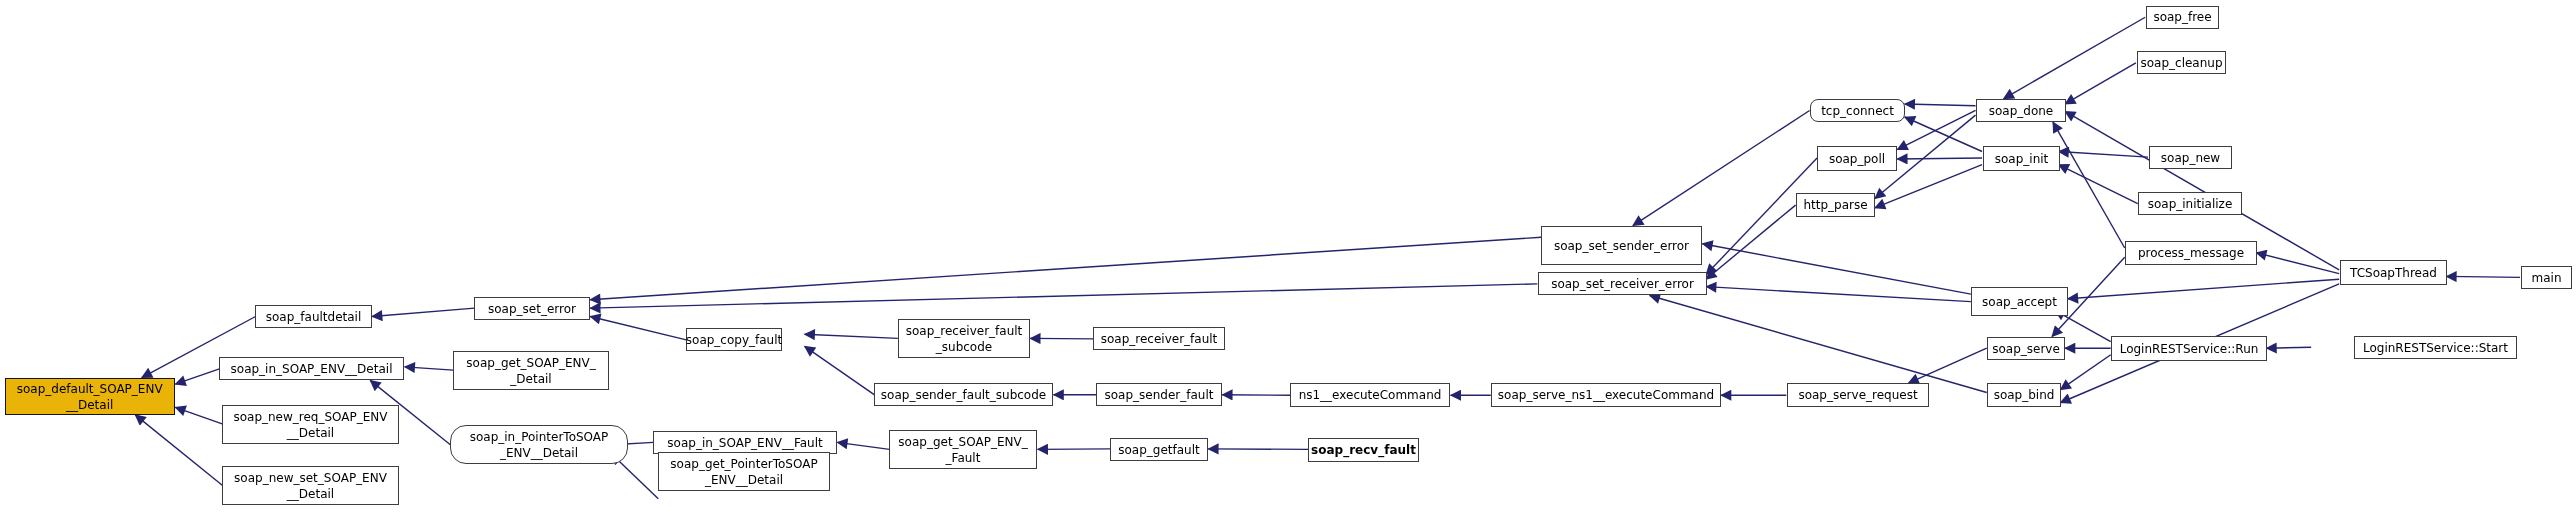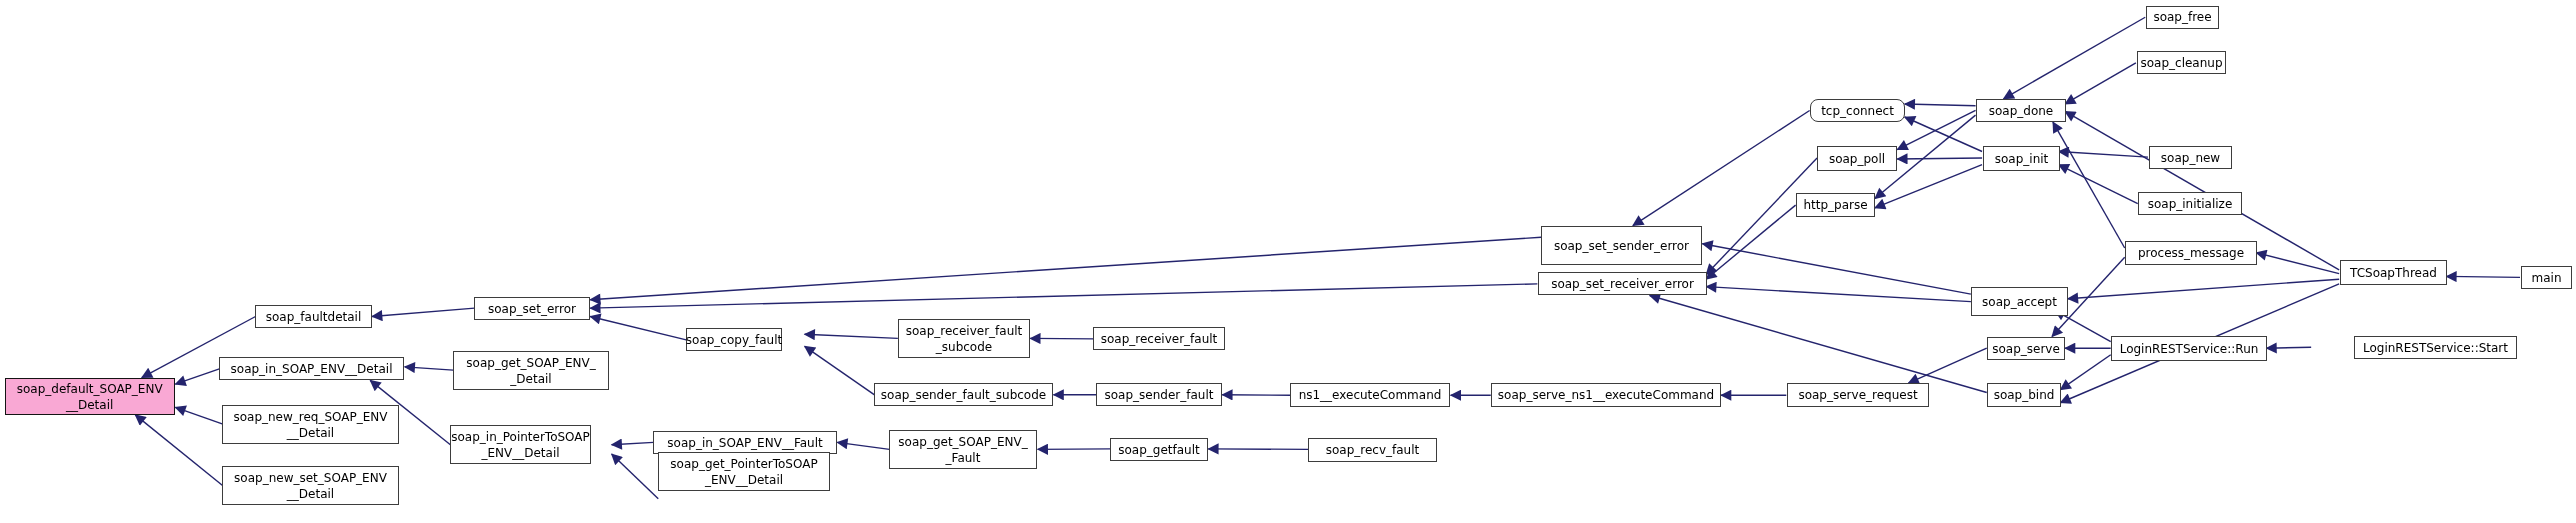--- a/index.html
+++ b/index.html
@@ -27,21 +27,21 @@
     color: #000000;
     font-size: 12px;
     line-height: 16px;
     text-align: center;
     white-space: pre-line;
     padding: 0 11px;
     cursor: pointer;
     z-index: 2;
   }
   .gnode.hl {
-    background: #f9a8d4;
+    background: #eab308;
     border: 1.9px solid #141414;
     cursor: default;
   }
 </style>
 </head>
 <body>
 
 <div class="canvas">
   <svg class="edges-layer" xmlns="http://www.w3.org/2000/svg" width="2576" height="523" viewBox="0 0 2761 561">
     <defs>
@@ -107,36 +107,36 @@
 __Detail</div>
       <div class="gnode" style="left: 255px; top: 305px; width: 117px; height: 23px;">soap_faultdetail</div>
       <div class="gnode" style="left: 219px; top: 357px; width: 185px; height: 23px;">soap_in_SOAP_ENV__Detail</div>
       <div class="gnode" style="left: 222px; top: 405px; width: 177px; height: 39px;">soap_new_req_SOAP_ENV
 __Detail</div>
       <div class="gnode" style="left: 222px; top: 466px; width: 177px; height: 39px;">soap_new_set_SOAP_ENV
 __Detail</div>
       <div class="gnode" style="left: 474px; top: 297px; width: 116px; height: 23px;">soap_set_error</div>
       <div class="gnode" style="left: 453px; top: 351px; width: 156px; height: 39px;">soap_get_SOAP_ENV_
 _Detail</div>
-      <div class="gnode" style="left: 450px; top: 425px; width: 141px; height: 39px;">soap_in_PointerToSOAP
+      <div class="gnode" style="left: 450px; top: 425px; width: 178px; height: 39px; border-radius: 16px;">soap_in_PointerToSOAP
 _ENV__Detail</div>
       <div class="gnode" style="left: 686px; top: 328px; width: 96px; height: 23px;">soap_copy_fault</div>
       <div class="gnode" style="left: 653px; top: 431px; width: 184px; height: 23px;">soap_in_SOAP_ENV__Fault</div>
       <div class="gnode" style="left: 658px; top: 452px; width: 172px; height: 39px;">soap_get_PointerToSOAP
 _ENV__Detail</div>
       <div class="gnode" style="left: 898px; top: 319px; width: 132px; height: 39px;">soap_receiver_fault
 _subcode</div>
       <div class="gnode" style="left: 874px; top: 383px; width: 179px; height: 23px;">soap_sender_fault_subcode</div>
       <div class="gnode" style="left: 889px; top: 430px; width: 148px; height: 39px;">soap_get_SOAP_ENV_
 _Fault</div>
       <div class="gnode" style="left: 1093px; top: 327px; width: 132px; height: 23px;">soap_receiver_fault</div>
       <div class="gnode" style="left: 1096px; top: 383px; width: 126px; height: 23px;">soap_sender_fault</div>
       <div class="gnode" style="left: 1110px; top: 438px; width: 98px; height: 23px;">soap_getfault</div>
       <div class="gnode" style="left: 1290px; top: 383px; width: 160px; height: 24px;">ns1__executeCommand</div>
-      <div class="gnode" style="left: 1308px; top: 438px; width: 129px; height: 24px;">soap_recv_fault</div>
+      <div class="gnode" style="left: 1308px; top: 438px; width: 111px; height: 24px; font-weight: bold;">soap_recv_fault</div>
       <div class="gnode" style="left: 1491px; top: 383px; width: 230px; height: 24px;">soap_serve_ns1__executeCommand</div>
       <div class="gnode" style="left: 1541px; top: 226px; width: 161px; height: 39px;">soap_set_sender_error</div>
       <div class="gnode" style="left: 1538px; top: 272px; width: 169px; height: 23px;">soap_set_receiver_error</div>
       <div class="gnode" style="left: 1787px; top: 383px; width: 142px; height: 24px;">soap_serve_request</div>
       <div class="gnode" style="left: 1810px; top: 99px; width: 95px; height: 23px; border-radius: 8px;">tcp_connect</div>
       <div class="gnode" style="left: 1817px; top: 146px; width: 80px; height: 25px;">soap_poll</div>
       <div class="gnode" style="left: 1796px; top: 193px; width: 79px; height: 24px;">http_parse</div>
       <div class="gnode" style="left: 1976px; top: 99px; width: 90px; height: 23px;">soap_done</div>
       <div class="gnode" style="left: 1983px; top: 146px; width: 77px; height: 25px;">soap_init</div>
       <div class="gnode" style="left: 1971px; top: 287px; width: 97px; height: 29px;">soap_accept</div>

